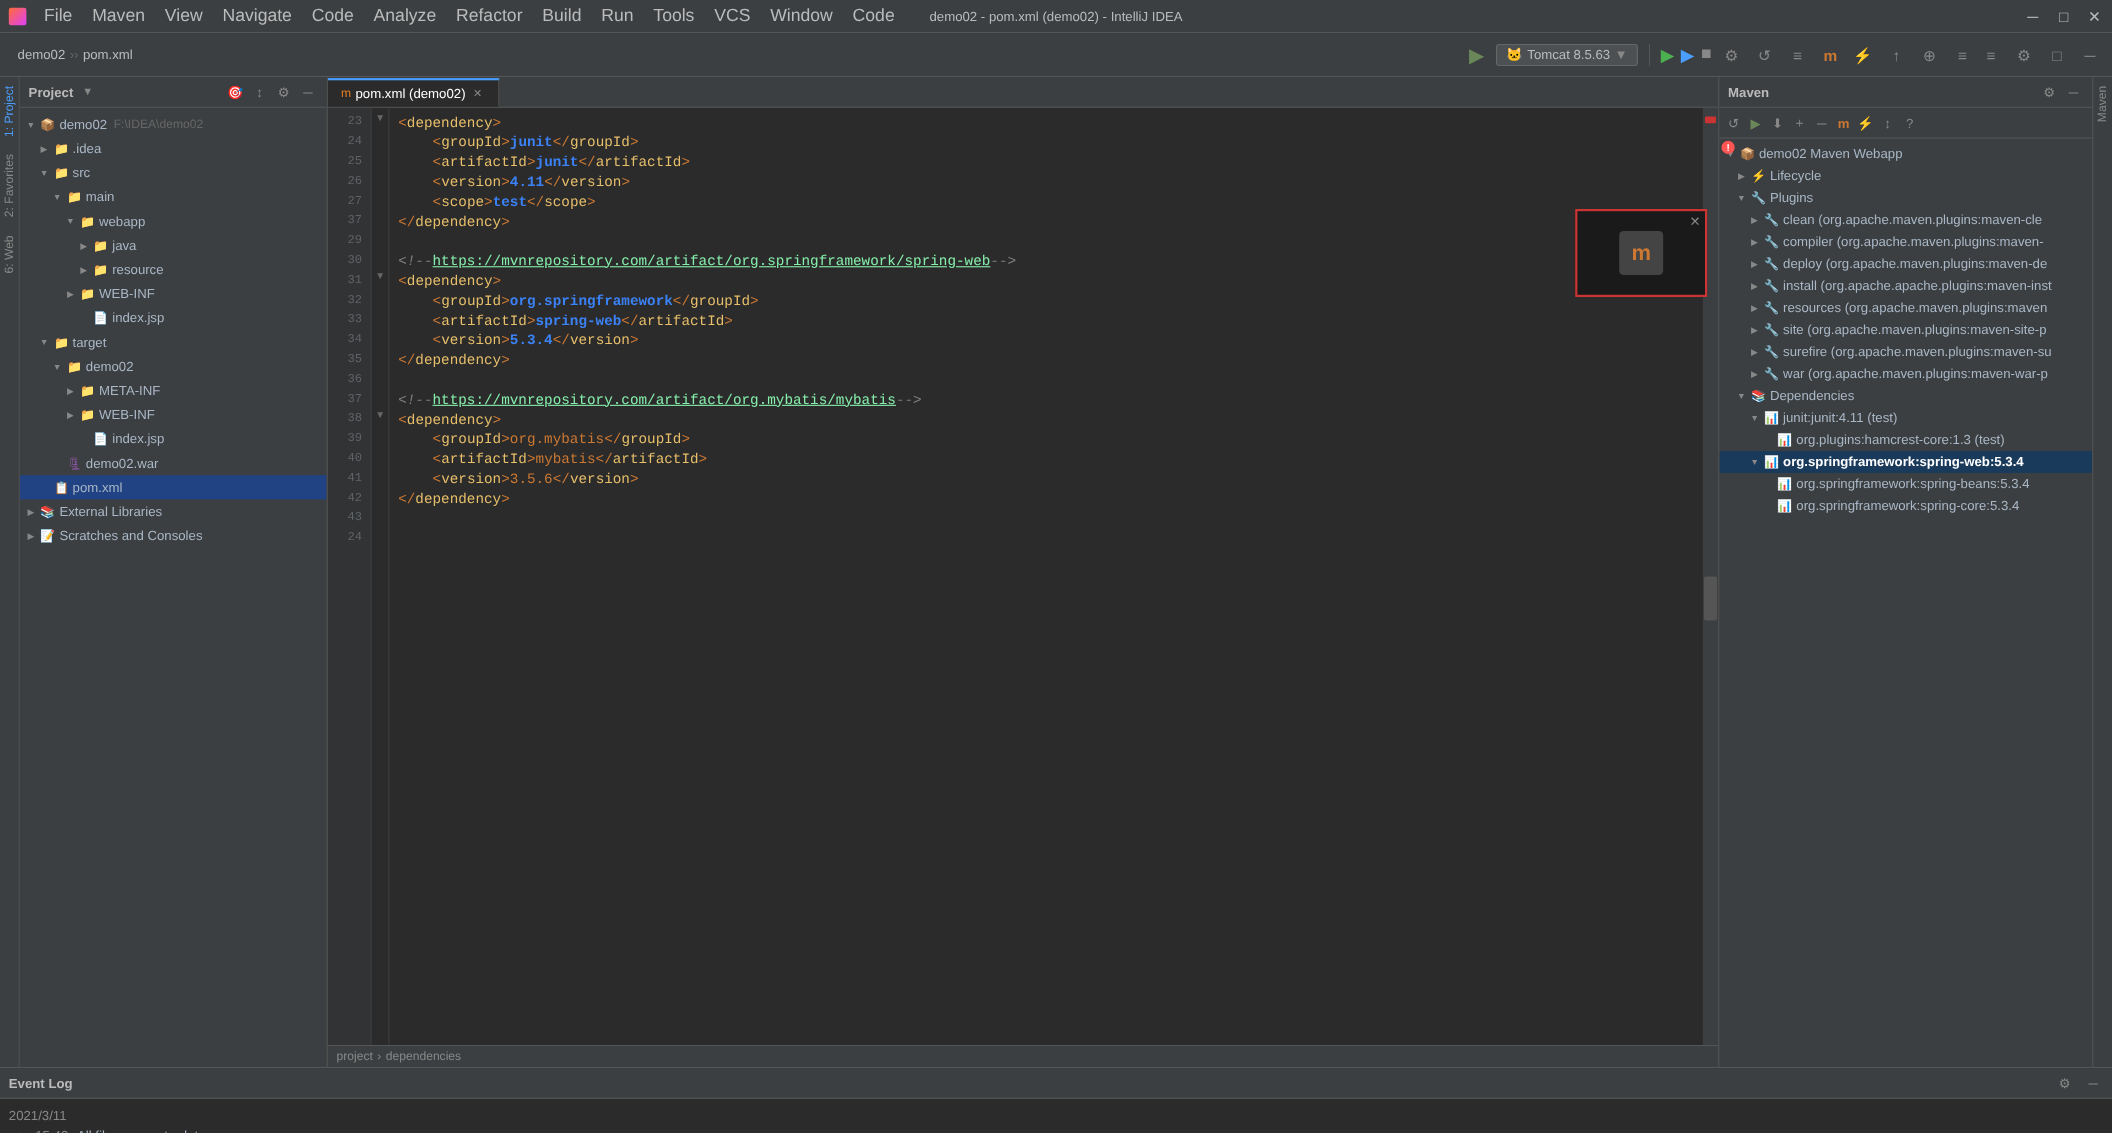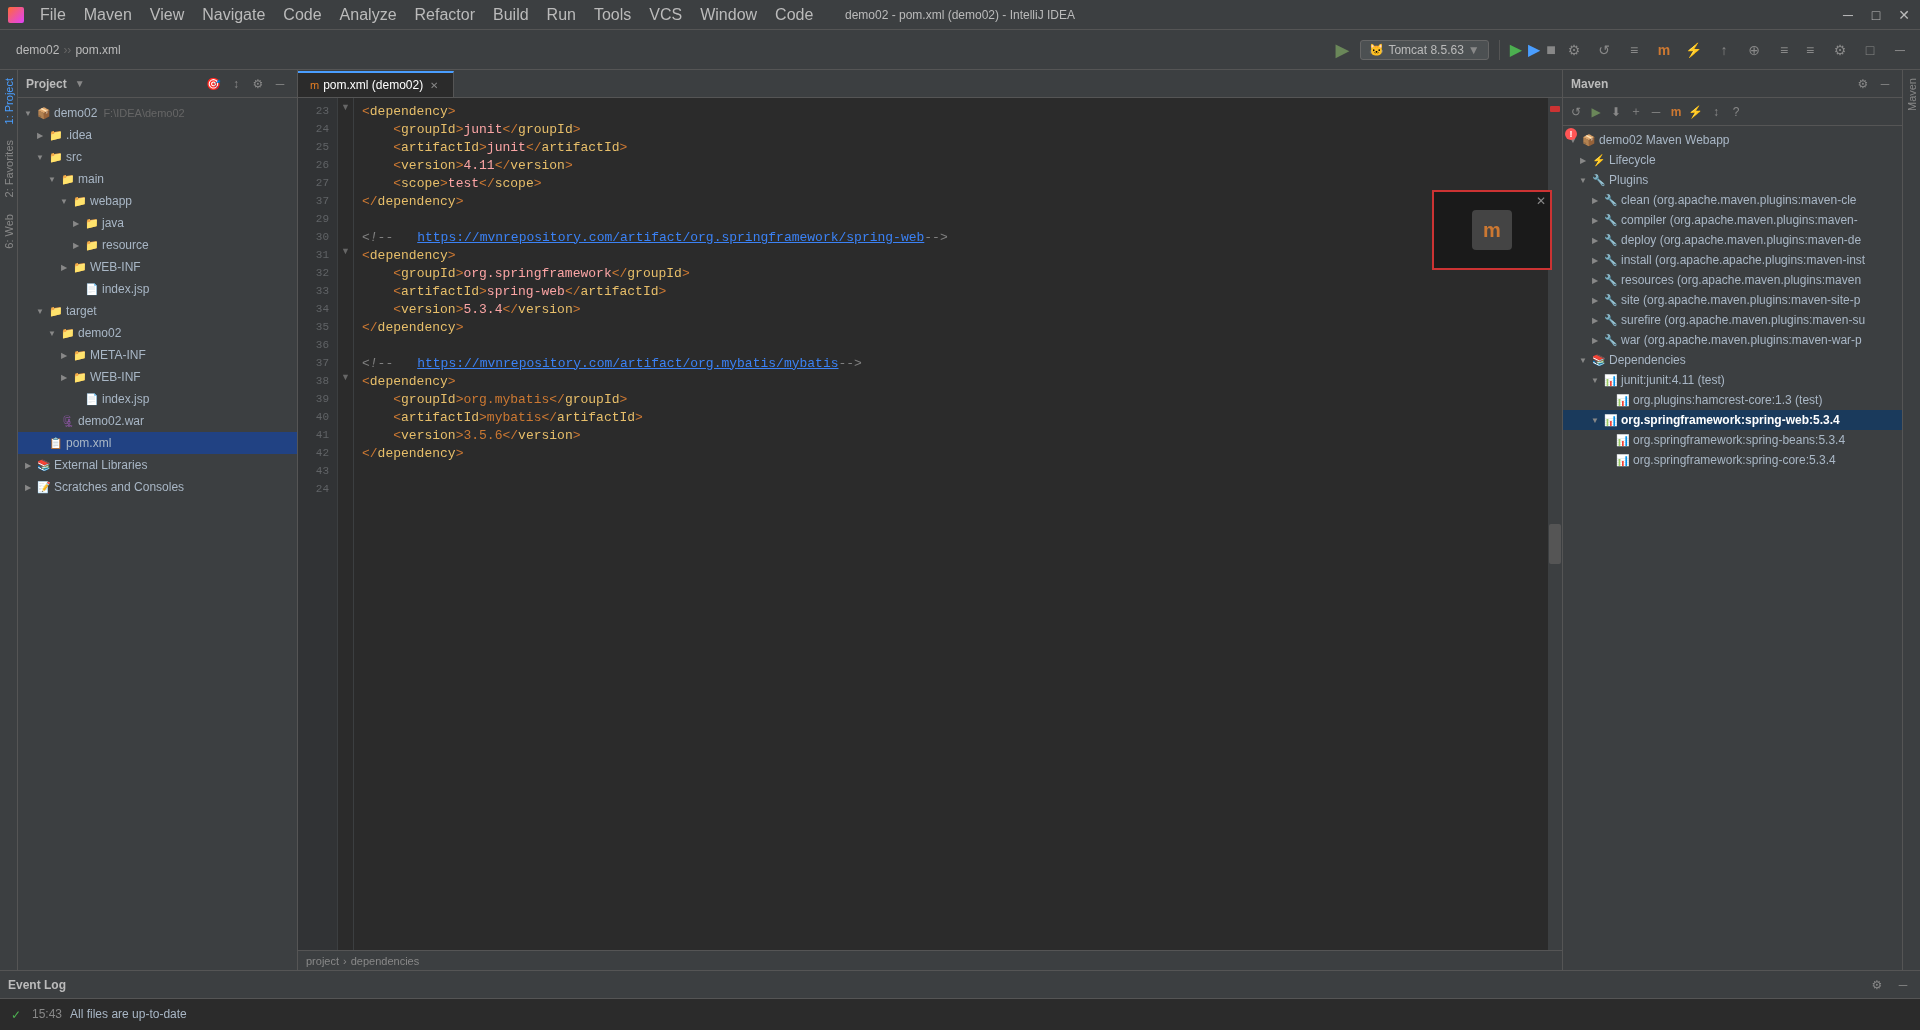--- a/index.html
+++ b/index.html
@@ -253,23 +253,23 @@
       height: 18px;
       white-space: nowrap;
       display: flex;
       align-items: center;
       position: relative;
     }
 
     
     .xml-tag { color: #e8bf6a; }
     .xml-bracket { color: #cc7832; }
-    .xml-text { color: #fca5a5; }
+    .xml-text { color: #3b82f6; font-weight: bold; }
     .xml-comment { color: #808080; font-style: italic; }
-    .xml-link { color: #3b82f6; text-decoration: underline; margin-left: 24px; }
+    .xml-link { color: #86efac; text-decoration: underline; }
 
     
     .maven-panel {
       width: 340px;
       background: #3c3f41;
       border-left: 1px solid #555;
       display: flex;
       flex-direction: column;
       overflow: hidden;
     }
@@ -1014,20 +1014,21 @@
 </div>
 
 <div class="bottom-panel">
   <div class="bottom-panel-header">
     <span class="bottom-panel-title">Event Log</span>
     <div style="flex:1;"></div>
     <div class="sidebar-icon-btn">⚙</div>
     <div class="sidebar-icon-btn">─</div>
   </div>
   <div class="bottom-content">
+    <div class="log-date">2021/3/11</div>
     <div class="log-entry">
       <span class="log-icon" style="color:#4CAF50;">✓</span>
       <span class="log-time">15:43</span>
       <span class="log-text">All files are up-to-date</span>
     </div>
 
   </div>
 </div>
 
 </body></html>

